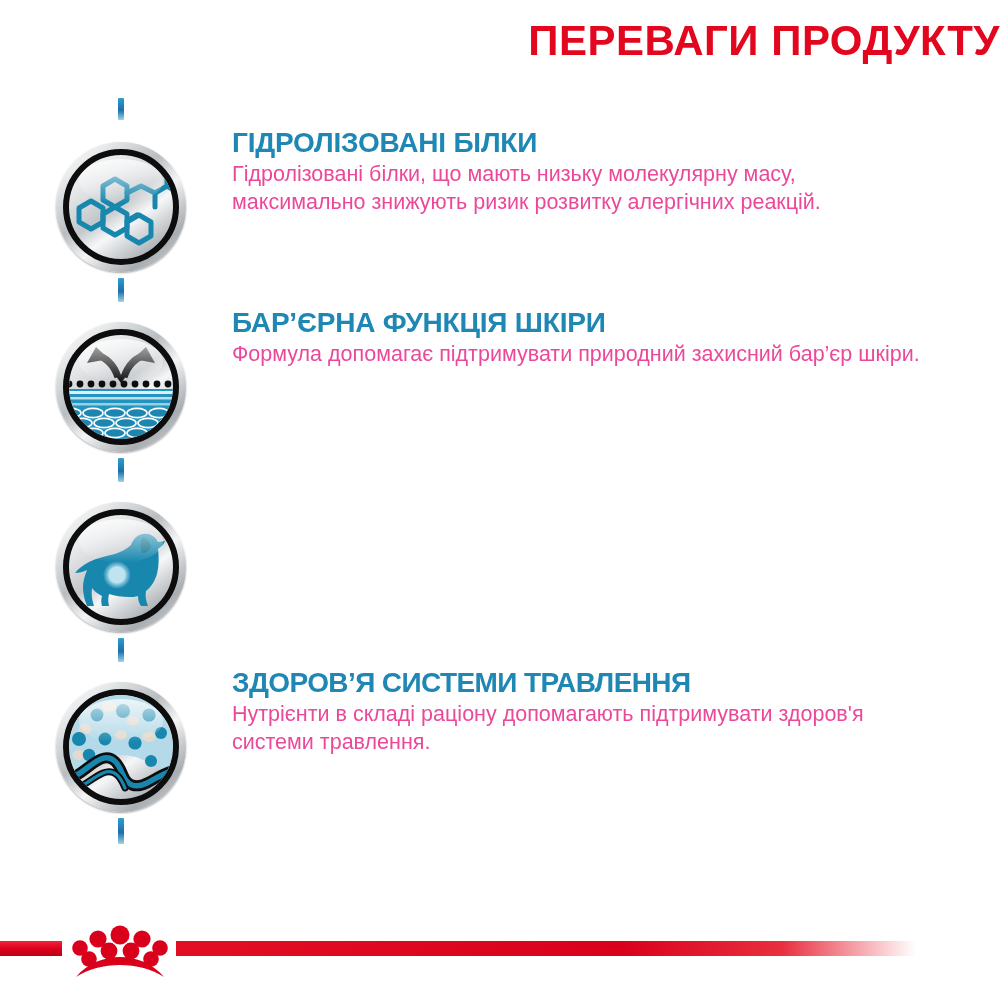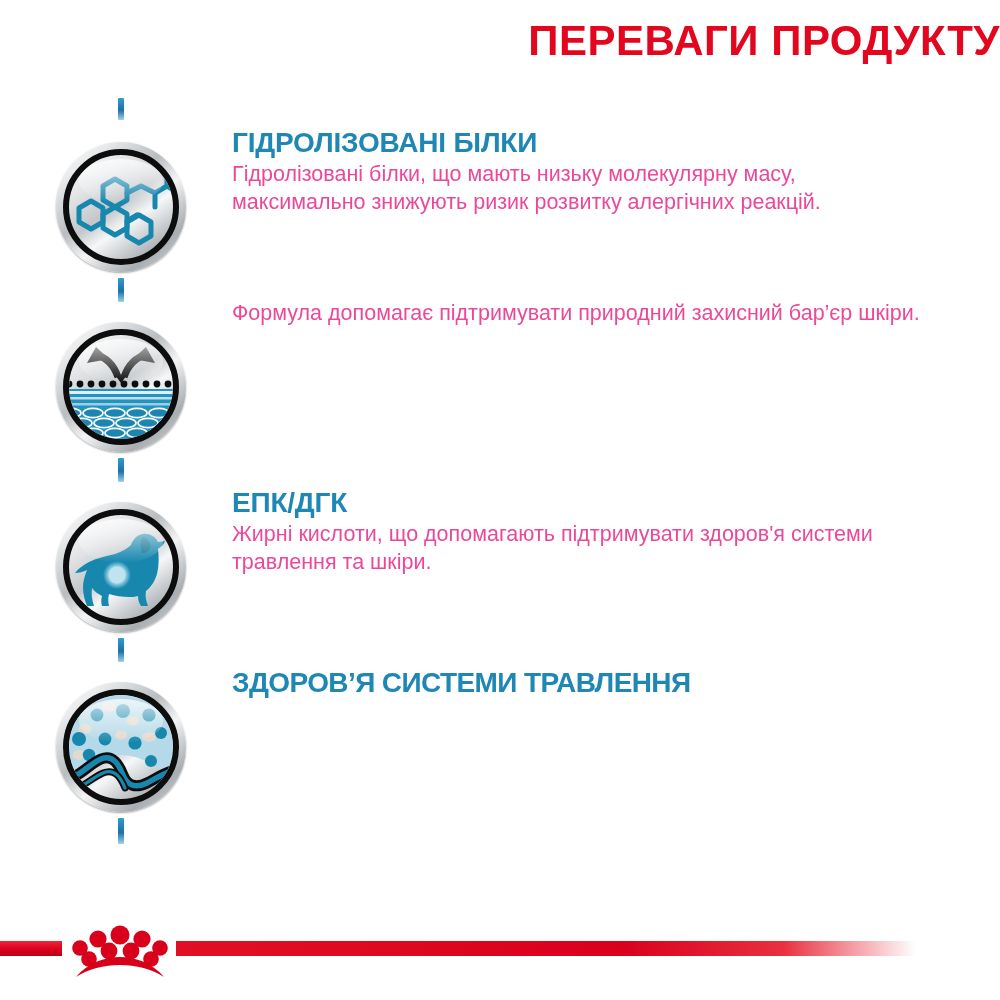--- a/index.html
+++ b/index.html
@@ -266,20 +266,21 @@
 
                 <path d="M52,46 L64,46 L58,54 Z" fill="#0d0d0d"></path>
               </g>
             </svg>
           </div>
           <div class="gloss"></div>
         </div>
       </div>
     </div>
     <div class="text-col">
+      <div class="benefit-heading">БАР’ЄРНА ФУНКЦІЯ ШКІРИ</div>
       <p class="benefit-body">Формула допомагає підтримувати природний захисний бар’єр шкіри.</p>
     </div>
   </div>
 
   <div class="benefit-row">
     <div class="icon-col">
       <div class="connector gap"></div>
       <div class="badge">
         <div class="ring">
           <div class="inner">
@@ -322,24 +323,20 @@
 
                 <circle cx="54" cy="66" r="14" fill="url(#glowG)" opacity=".95"></circle>
                 <circle cx="54" cy="66" r="8.5" fill="#bfe3ef"></circle>
               </g>
             </svg>
           </div>
           <div class="gloss"></div>
         </div>
       </div>
     </div>
-    <div class="text-col">
-      <div class="benefit-heading">ЕПК/ДГК</div>
-      <p class="benefit-body">Жирні кислоти, що допомагають підтримувати здоров'я системи травлення та шкіри.</p>
-    </div>
   </div>
 
   <div class="benefit-row">
     <div class="icon-col">
       <div class="connector tail"></div>
       <div class="badge">
         <div class="ring">
           <div class="inner">
             <svg width="116" height="116" viewBox="0 0 116 116" aria-hidden="true">
               <defs>
@@ -382,20 +379,21 @@
                 <path d="M-6,104 C16,104 26,90 40,84 C52,79 58,89 62,99" fill="none" stroke="#1787AE" stroke-width="3.2" stroke-linecap="round"></path>
               </g>
             </svg>
           </div>
           <div class="gloss"></div>
         </div>
       </div>
     </div>
     <div class="text-col">
       <div class="benefit-heading">ЗДОРОВ’Я СИСТЕМИ ТРАВЛЕННЯ</div>
+      <p class="benefit-body">Нутрієнти в складі раціону допомагають підтримувати здоров'я системи травлення.</p>
     </div>
   </div>
 
 </div>
 
 <div class="footer">
   <div class="bar-left"></div>
   <div class="bar-right"></div>
   <div class="crown">
     <svg width="116" height="70" viewBox="0 0 116 70" aria-hidden="true">

